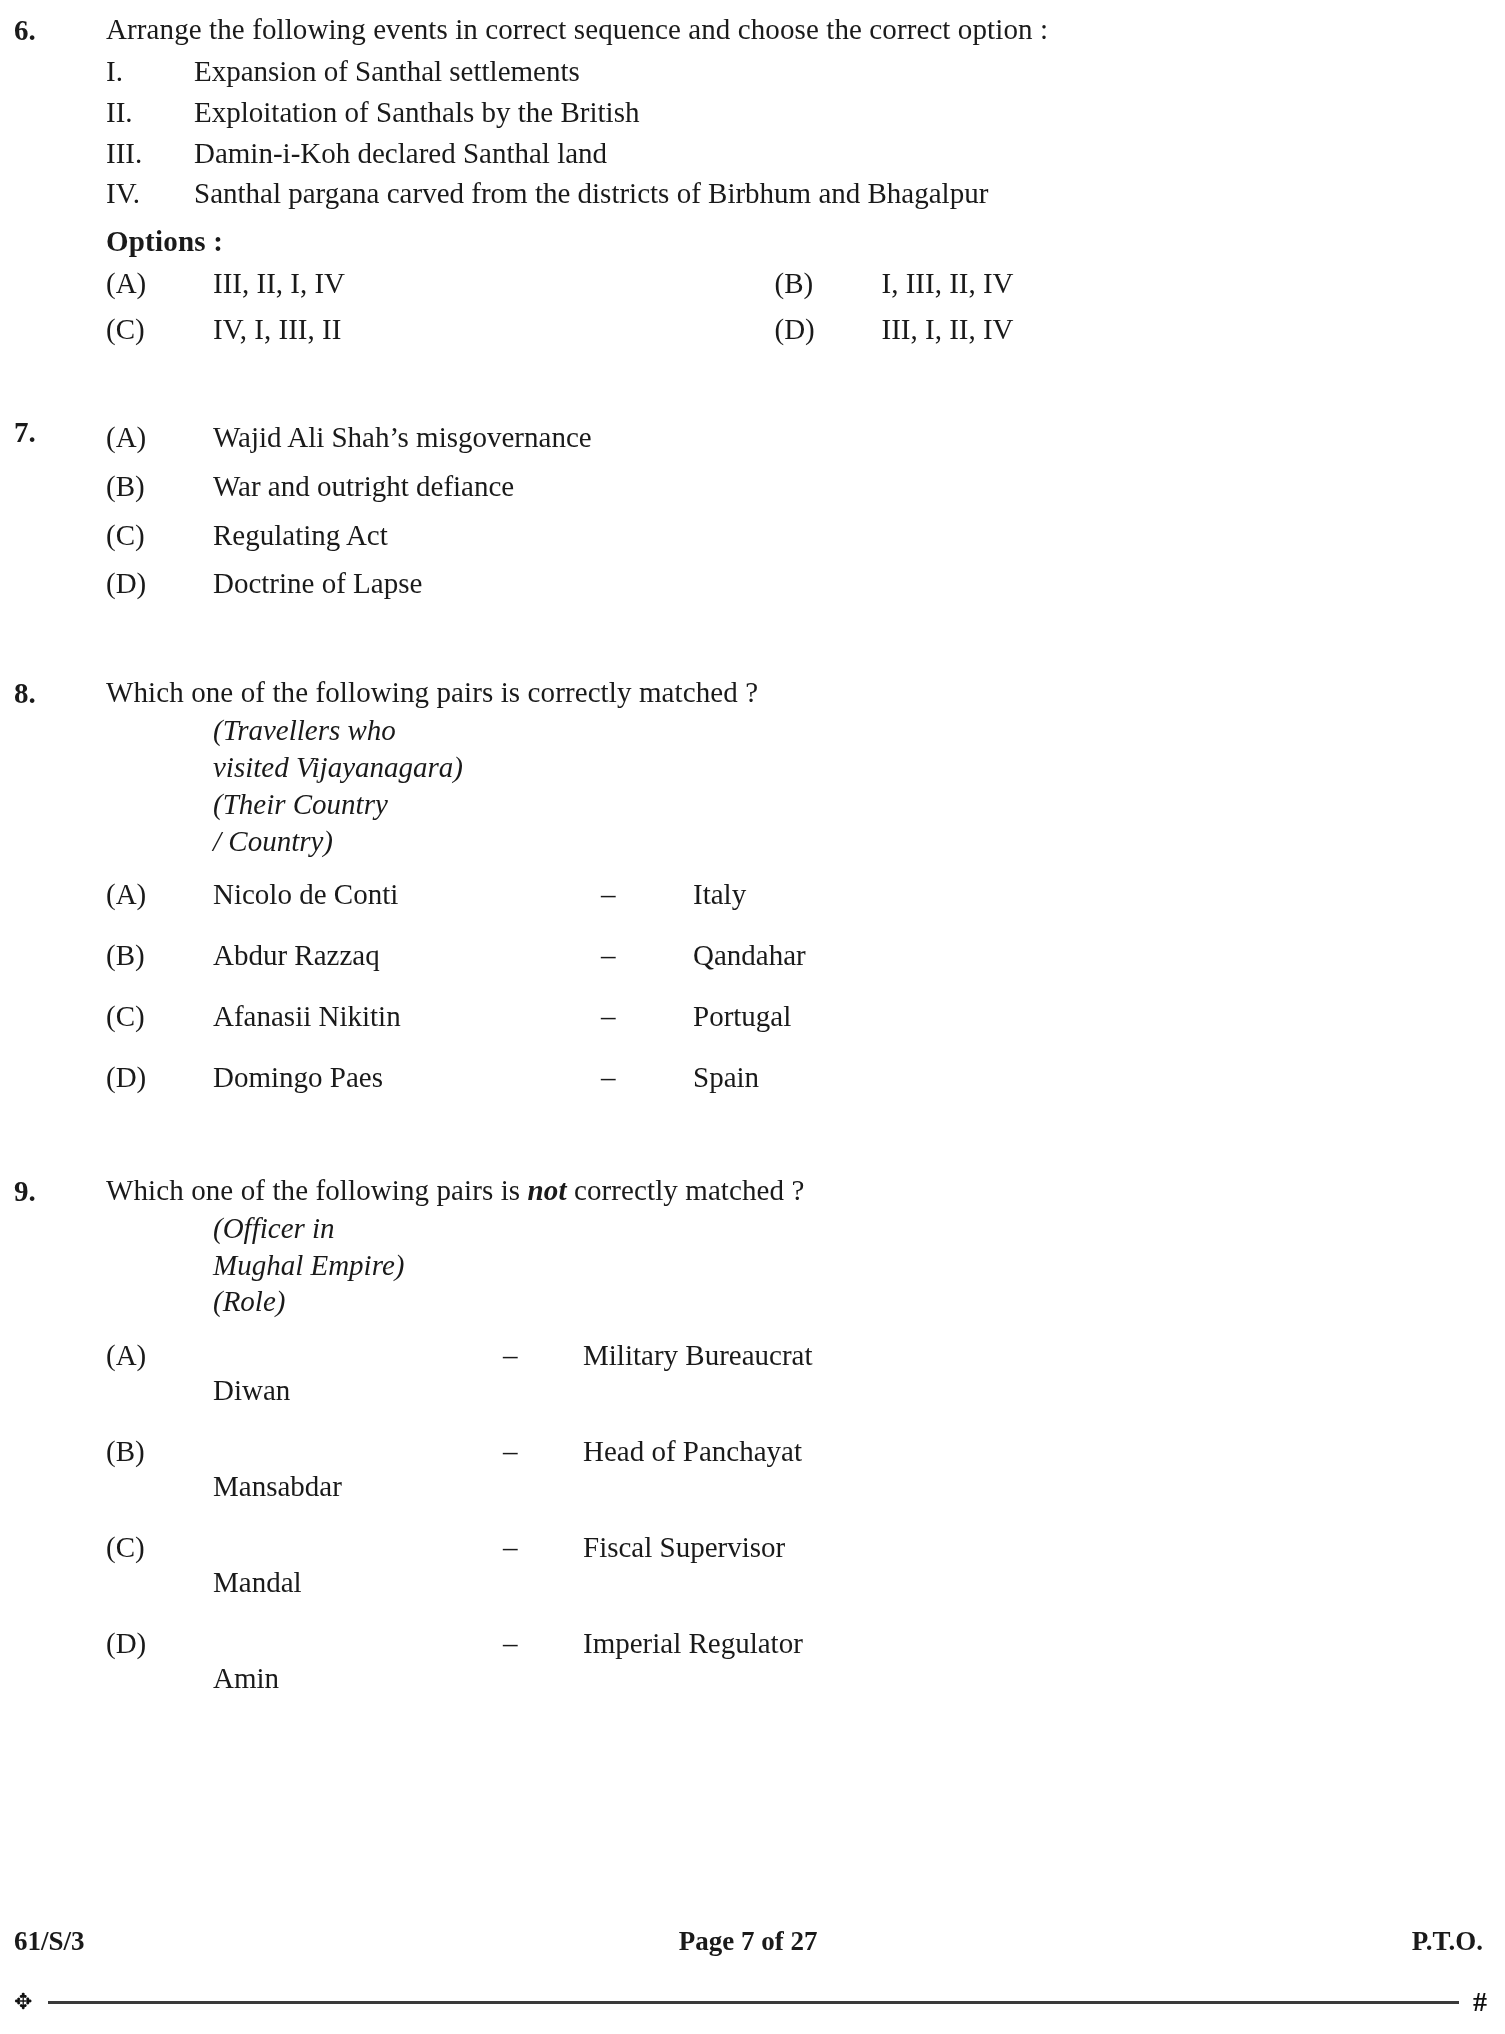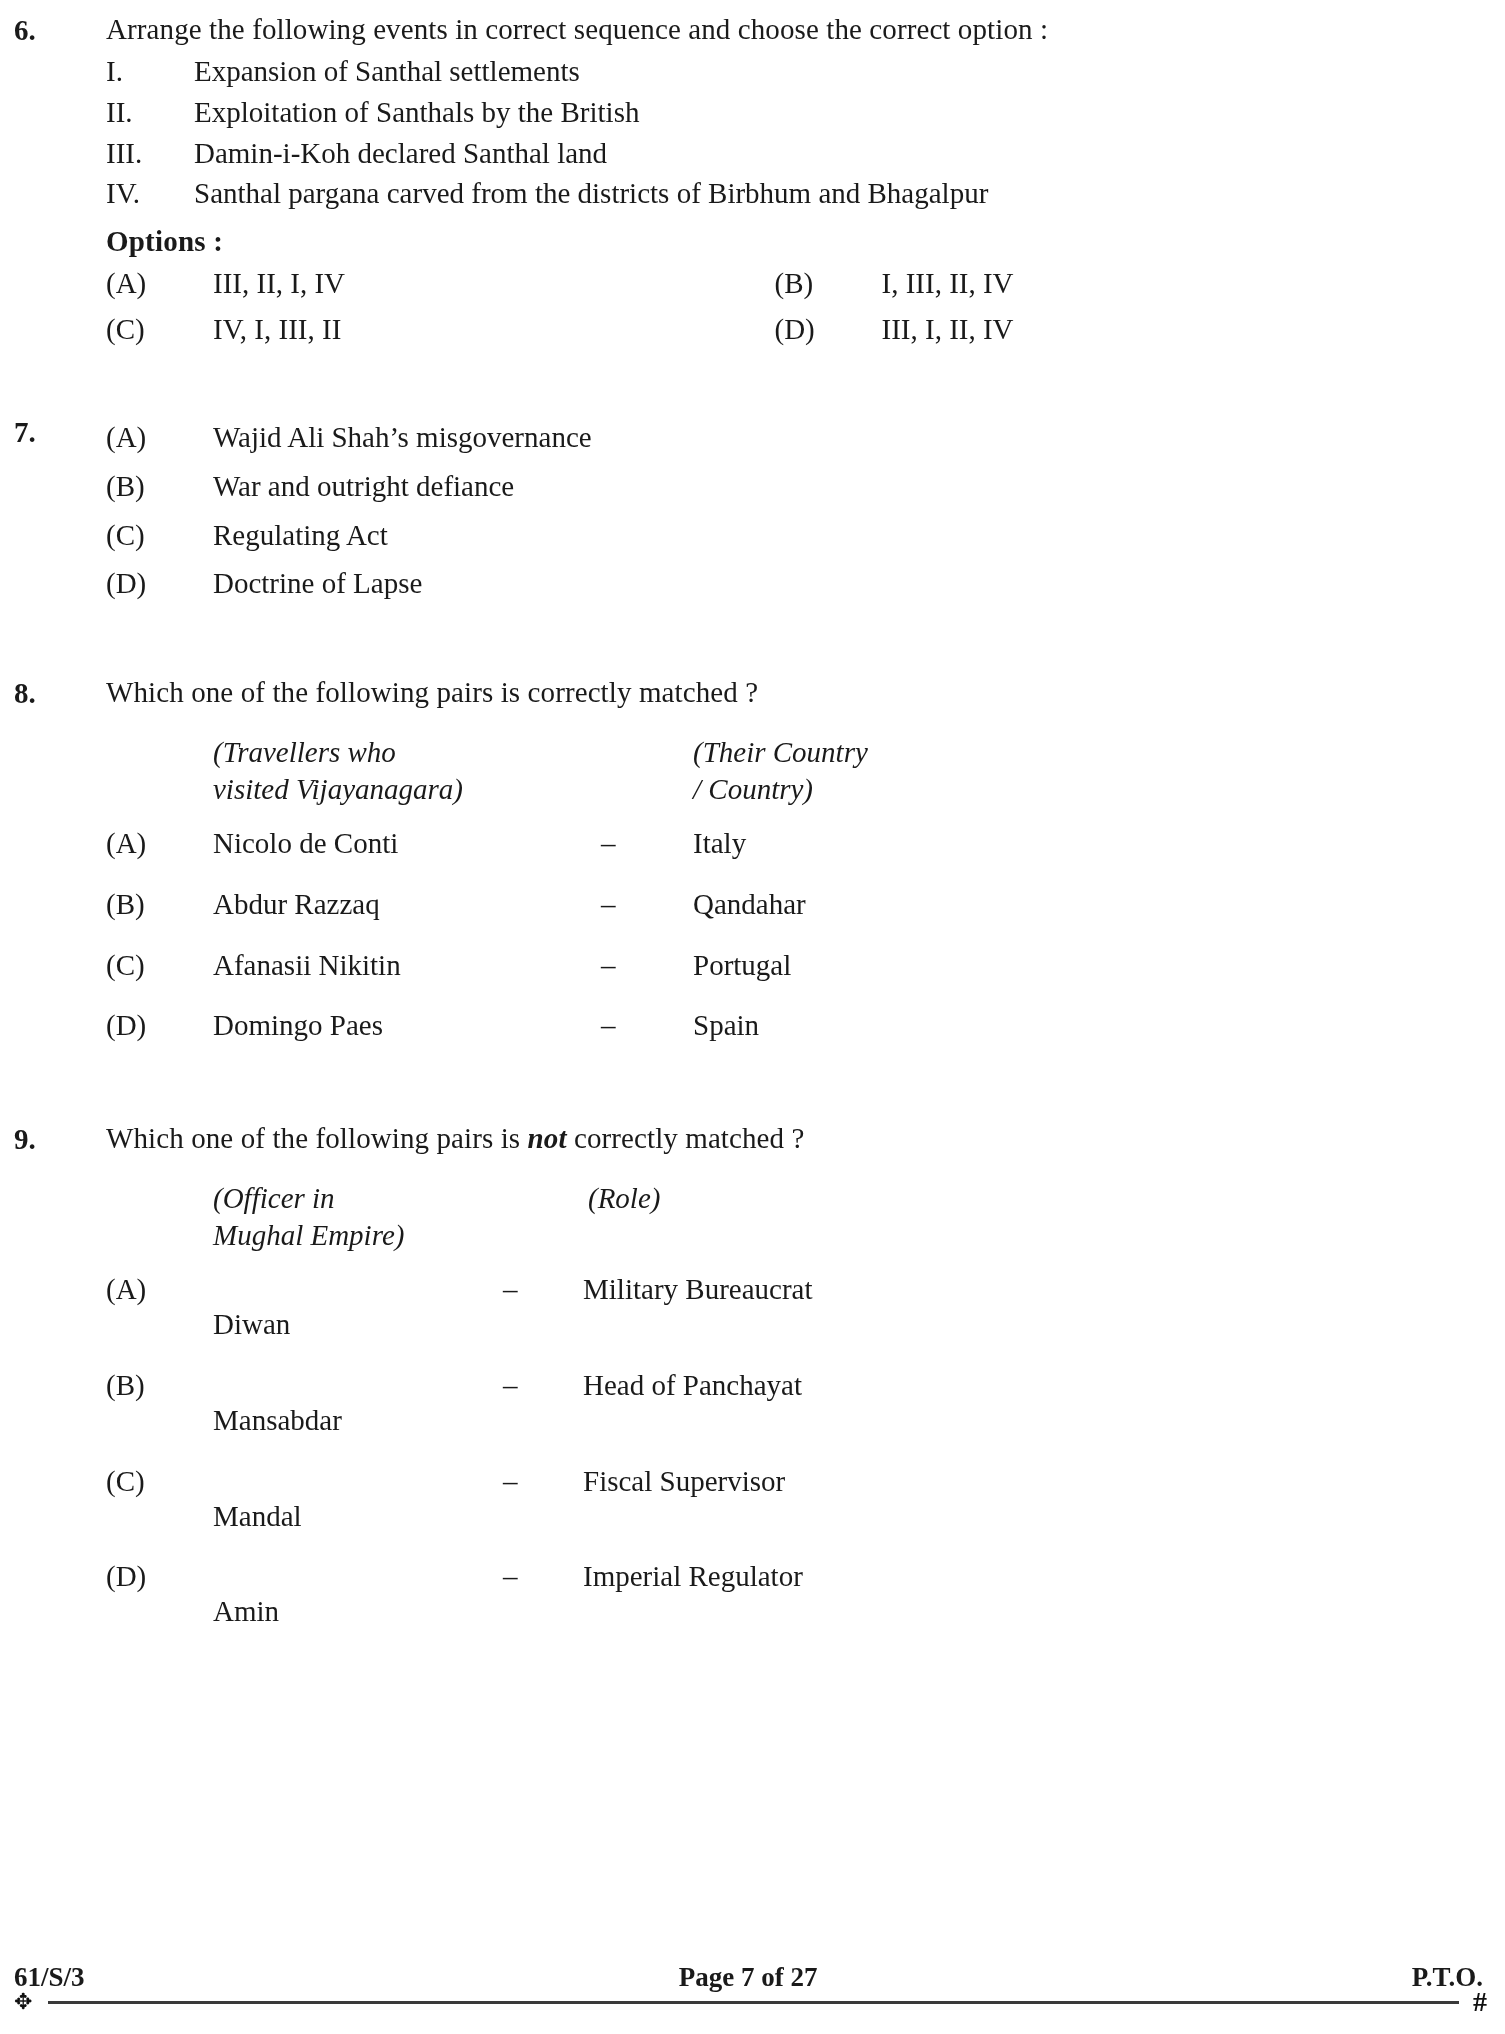--- a/index.html
+++ b/index.html
@@ -112,23 +112,23 @@
   
   .opt-list-1 .opt-row {
     display: flex;
     align-items: flex-start;
     margin-bottom: 10px;
   }
 
   
   .match-head {
     display: flex;
-    margin-top: 22px;
     margin-bottom: 8px;
     padding-left: 107px;
+    flex-direction: column;
   }
   .match-head .col-a {
     width: 388px;
     min-width: 388px;
     font-style: italic;
     font-size: 29px;
     line-height: 1.27;
   }
   .match-head .col-dash {
     width: 92px;
@@ -204,21 +204,21 @@
     position: absolute;
     left: 14px;
     right: 22px;
     top: 12px;
     display: flex;
     align-items: baseline;
     justify-content: space-between;
     font-weight: bold;
     font-size: 27px;
   }
-  .footer-left { white-space: nowrap; margin-top: 36px; }
+  .footer-left { white-space: nowrap; }
   .footer-center { white-space: nowrap; }
   .footer-right { white-space: nowrap; }
 
   .rule-row {
     position: absolute;
     left: 14px;
     right: 18px;
     top: 74px;
     display: flex;
     align-items: center;

